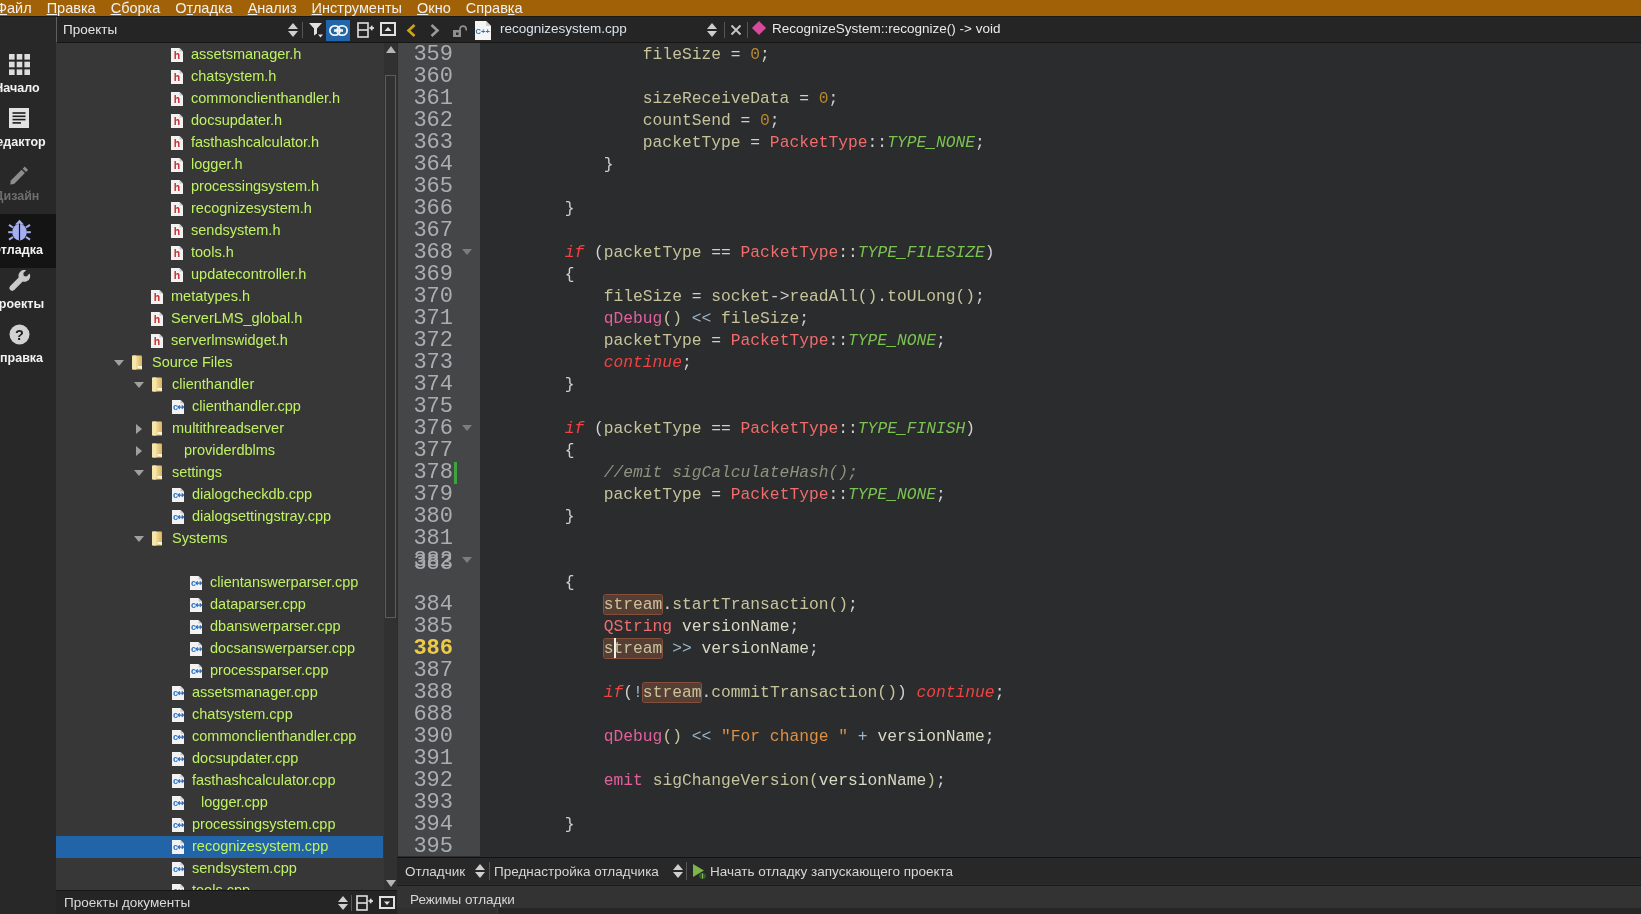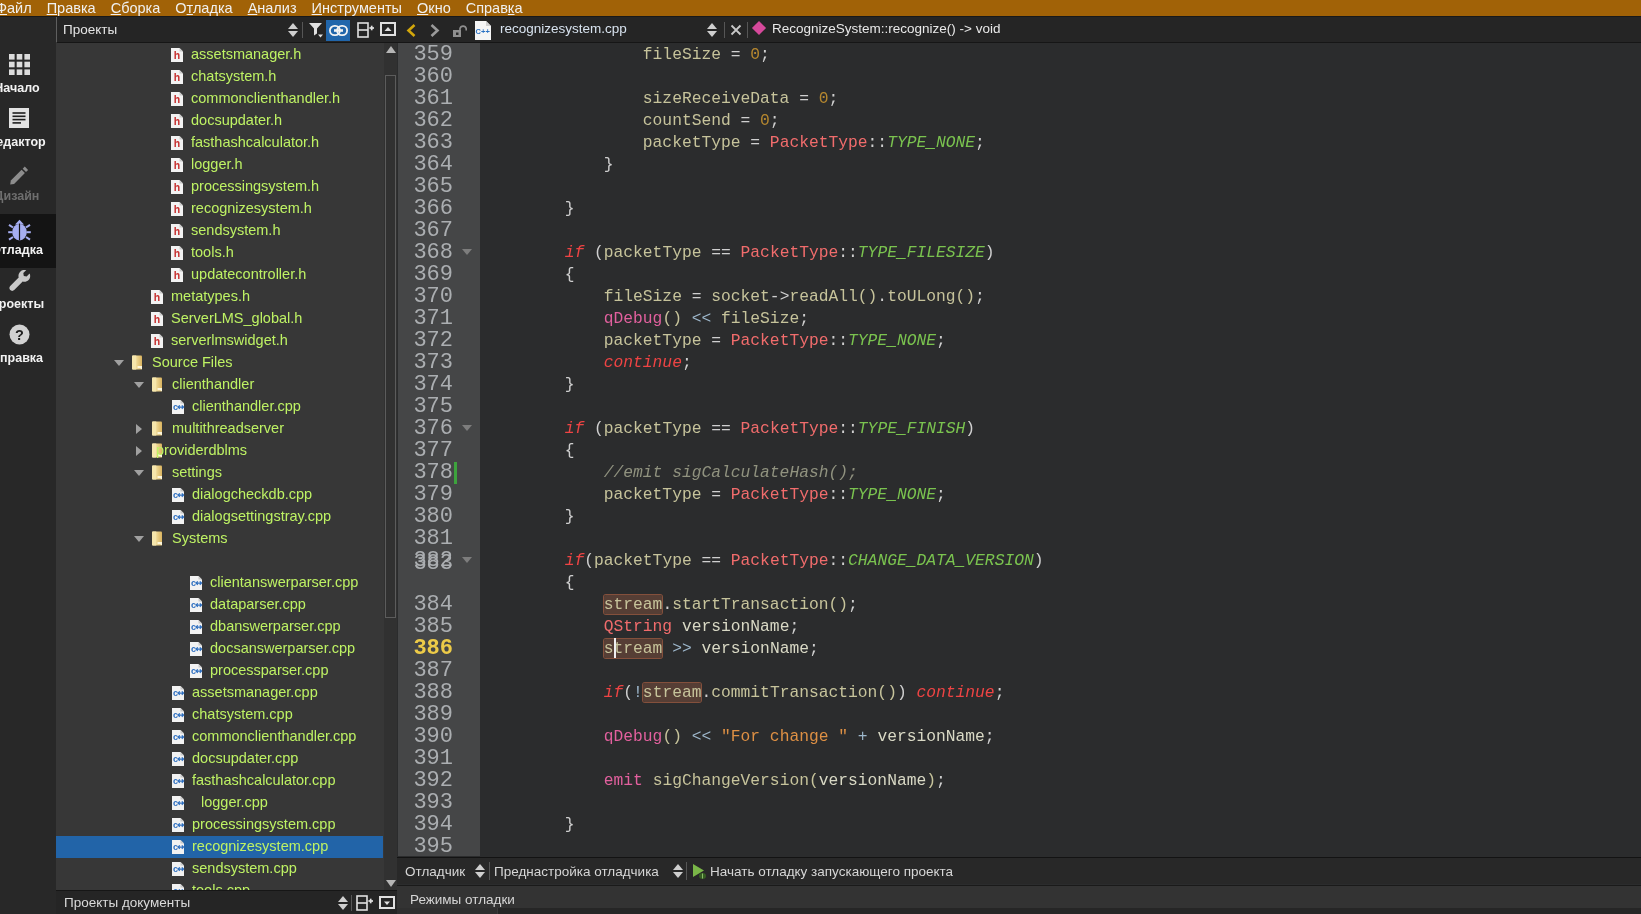--- a/index.html
+++ b/index.html
@@ -326,21 +326,21 @@
           <linearGradient id="fg18" x1="0" y1="0" x2="1" y2="0">
             <stop offset="0" stop-color="#f8ecc0"></stop>
             <stop offset="0.45" stop-color="#efd894"></stop>
             <stop offset="1" stop-color="#d9b35f"></stop>
           </linearGradient>
         </defs>
         <path d="M1 1.5 q0-1 1-1 h8 q1 0 1 1 v12 q0 1-1 1 h-8 q-1 0-1-1 z" fill="url(#fg18)"></path>
         <path d="M1 1.5 q0-1 1-1 h3.2 v14 h-3.2 q-1 0-1-1 z" fill="#f6e6ac"></path>
         <path d="M6.5 11 h4.5 v3.5 l-2-1.2 h-2.5 z" fill="#fdf6da"></path>
       </svg>
-      <span class="tlb" style="left:100px">providerdblms</span>
+      <span class="tlb" style="left:128px">providerdblms</span>
     </div>
 <div class="trow" style="top:419px">
       <span class="adn" style="left:78px"></span>
       <svg class="fi" style="left:95px;top:3px" width="12" height="16" viewBox="0 0 12 16">
         <defs>
           <linearGradient id="fg19" x1="0" y1="0" x2="1" y2="0">
             <stop offset="0" stop-color="#f8ecc0"></stop>
             <stop offset="0.45" stop-color="#efd894"></stop>
             <stop offset="1" stop-color="#d9b35f"></stop>
           </linearGradient>
@@ -609,33 +609,32 @@
 <div class="gnum" style="top:397px">377</div>
 <div class="cl" style="top:397px">&nbsp;&nbsp;&nbsp;&nbsp;&nbsp;&nbsp;&nbsp;&nbsp;<i class="p">{</i></div>
 <div class="gnum" style="top:419px">378</div>
 <div class="cl" style="top:419px">&nbsp;&nbsp;&nbsp;&nbsp;&nbsp;&nbsp;&nbsp;&nbsp;&nbsp;&nbsp;&nbsp;&nbsp;<i class="c">//emit sigCalculateHash();</i></div>
 <div class="gnum" style="top:441px">379</div>
 <div class="cl" style="top:441px">&nbsp;&nbsp;&nbsp;&nbsp;&nbsp;&nbsp;&nbsp;&nbsp;&nbsp;&nbsp;&nbsp;&nbsp;<i class="m">packetType</i><i class="p"> = </i><i class="t">PacketType</i><i class="p">::</i><i class="e">TYPE_NONE</i><i class="p">;</i></div>
 <div class="gnum" style="top:463px">380</div>
 <div class="cl" style="top:463px">&nbsp;&nbsp;&nbsp;&nbsp;&nbsp;&nbsp;&nbsp;&nbsp;<i class="p">}</i></div>
 <div class="gnum" style="top:485px">381</div>
 <div class="gnum" style="top:507px">382</div>
-<div class="cl" style="top:507px">&nbsp;&nbsp;&nbsp;&nbsp;&nbsp;&nbsp;&nbsp;&nbsp;<i class="k">if</i><i class="p">(</i><i class="m">packetType</i><i class="p"> == </i><i class="t">PacketType</i><i class="p">::</i><i class="e">CHANGE_DATA_VERSION</i><i class="p">)</i></div>
 <div class="gnum" style="top:510px">383</div>
 <div class="cl" style="top:529px">&nbsp;&nbsp;&nbsp;&nbsp;&nbsp;&nbsp;&nbsp;&nbsp;<i class="p">{</i></div>
 <div class="gnum" style="top:551px">384</div>
 <div class="cl" style="top:551px">&nbsp;&nbsp;&nbsp;&nbsp;&nbsp;&nbsp;&nbsp;&nbsp;&nbsp;&nbsp;&nbsp;&nbsp;<i class="hl"><i class="m">stream</i></i><i class="p">.</i><i class="m">startTransaction()</i><i class="p">;</i></div>
 <div class="gnum" style="top:573px">385</div>
 <div class="cl" style="top:573px">&nbsp;&nbsp;&nbsp;&nbsp;&nbsp;&nbsp;&nbsp;&nbsp;&nbsp;&nbsp;&nbsp;&nbsp;<i class="t">QString</i><i class="p"> </i><i class="l">versionName</i><i class="p">;</i></div>
 <div class="gnum cur" style="top:595px">386</div>
 <div class="cl" style="top:595px">&nbsp;&nbsp;&nbsp;&nbsp;&nbsp;&nbsp;&nbsp;&nbsp;&nbsp;&nbsp;&nbsp;&nbsp;<i class="hl"><i class="m">stream</i></i><i class="p"> </i><i class="o">&gt;&gt;</i><i class="p"> </i><i class="l">versionName</i><i class="p">;</i></div>
 <div class="gnum" style="top:617px">387</div>
 <div class="gnum" style="top:639px">388</div>
 <div class="cl" style="top:639px">&nbsp;&nbsp;&nbsp;&nbsp;&nbsp;&nbsp;&nbsp;&nbsp;&nbsp;&nbsp;&nbsp;&nbsp;<i class="k">if</i><i class="p">(</i><i class="o">!</i><i class="hl"><i class="m">stream</i></i><i class="p">.</i><i class="m">commitTransaction()</i><i class="p">) </i><i class="k">continue</i><i class="p">;</i></div>
-<div class="gnum" style="top:661px">389</div>
+<div class="gnum" style="top:661px">688</div>
 <div class="gnum" style="top:683px">390</div>
 <div class="cl" style="top:683px">&nbsp;&nbsp;&nbsp;&nbsp;&nbsp;&nbsp;&nbsp;&nbsp;&nbsp;&nbsp;&nbsp;&nbsp;<i class="q">qDebug</i><i class="m">() </i><i class="o">&lt;&lt;</i><i class="p"> </i><i class="s">"For change "</i><i class="p"> </i><i class="o">+</i><i class="p"> </i><i class="l">versionName</i><i class="p">;</i></div>
 <div class="gnum" style="top:705px">391</div>
 <div class="gnum" style="top:727px">392</div>
 <div class="cl" style="top:727px">&nbsp;&nbsp;&nbsp;&nbsp;&nbsp;&nbsp;&nbsp;&nbsp;&nbsp;&nbsp;&nbsp;&nbsp;<i class="q">emit</i><i class="p"> </i><i class="m">sigChangeVersion(</i><i class="l">versionName</i><i class="m">)</i><i class="p">;</i></div>
 <div class="gnum" style="top:749px">393</div>
 <div class="gnum" style="top:771px">394</div>
 <div class="cl" style="top:771px">&nbsp;&nbsp;&nbsp;&nbsp;&nbsp;&nbsp;&nbsp;&nbsp;<i class="p">}</i></div>
 <div class="gnum" style="top:793px">395</div>
   <div class="abs" style="left:57px;top:419px;width:3px;height:22px;background:#3da33d"></div>

